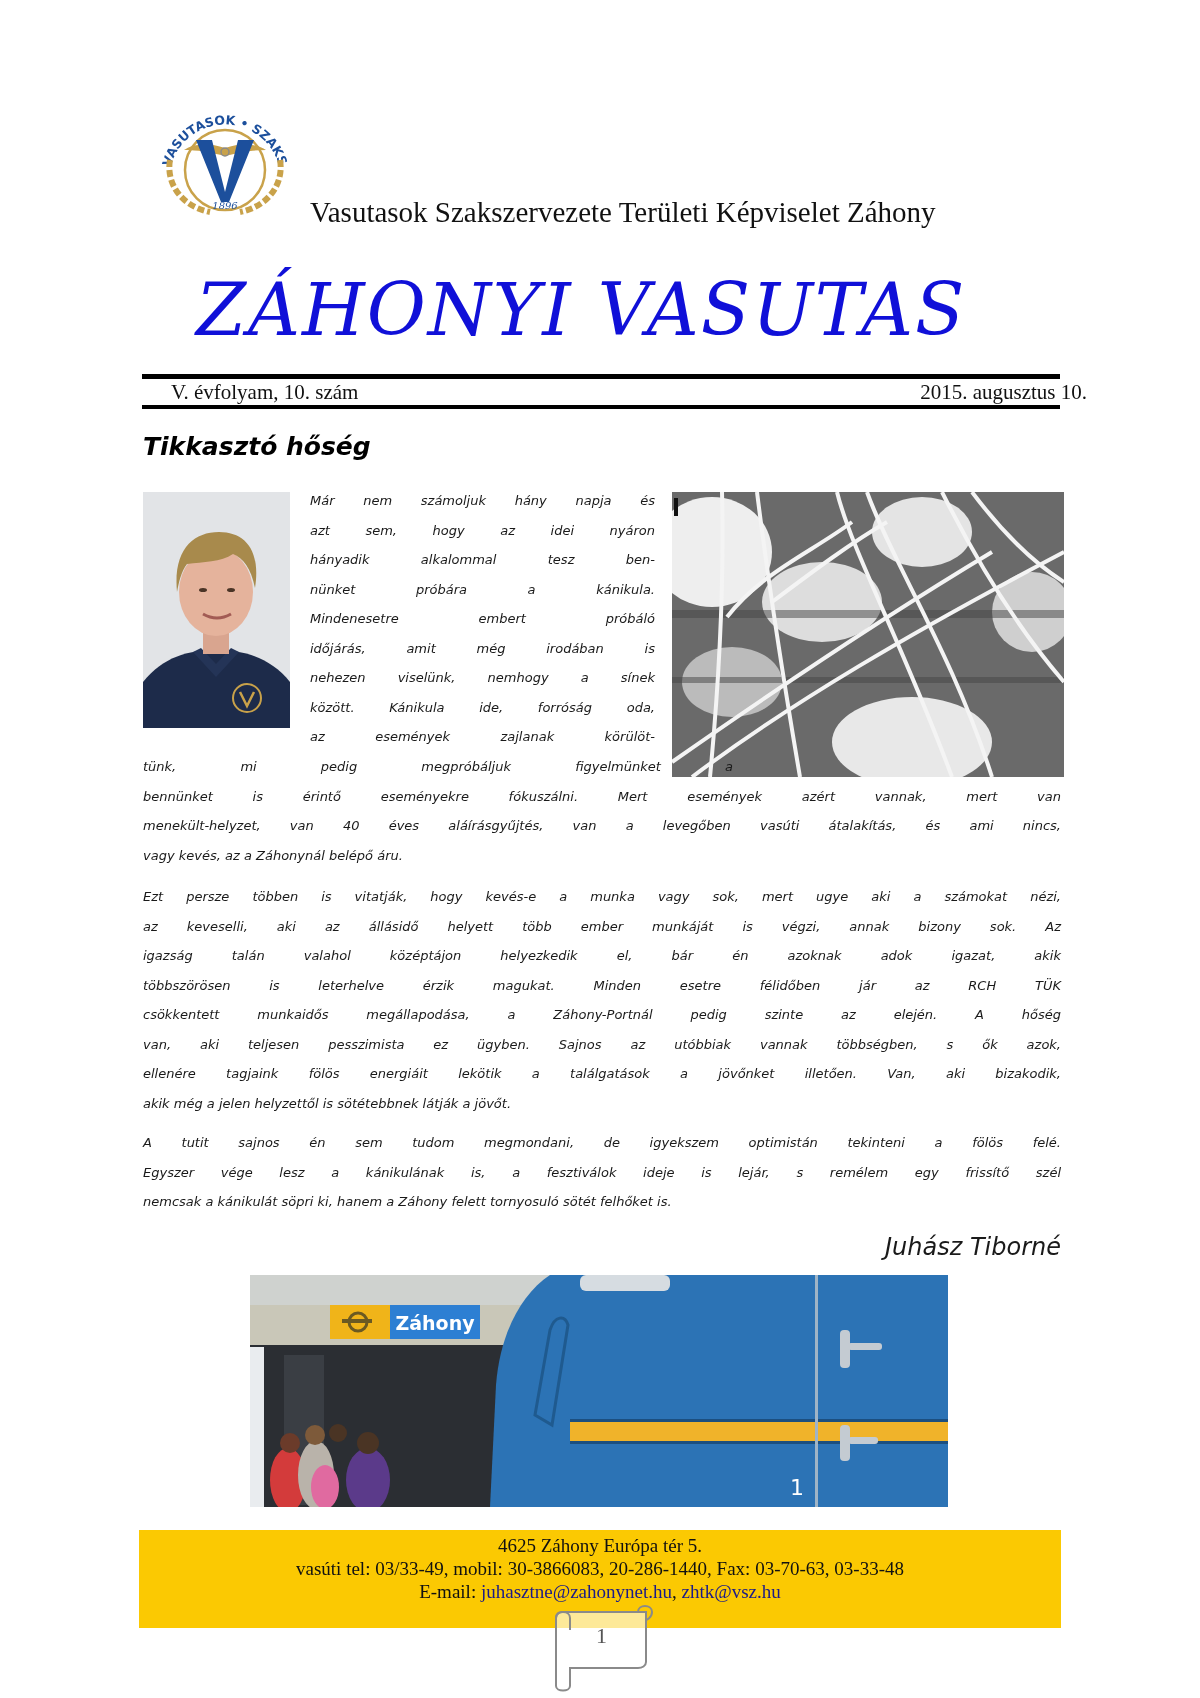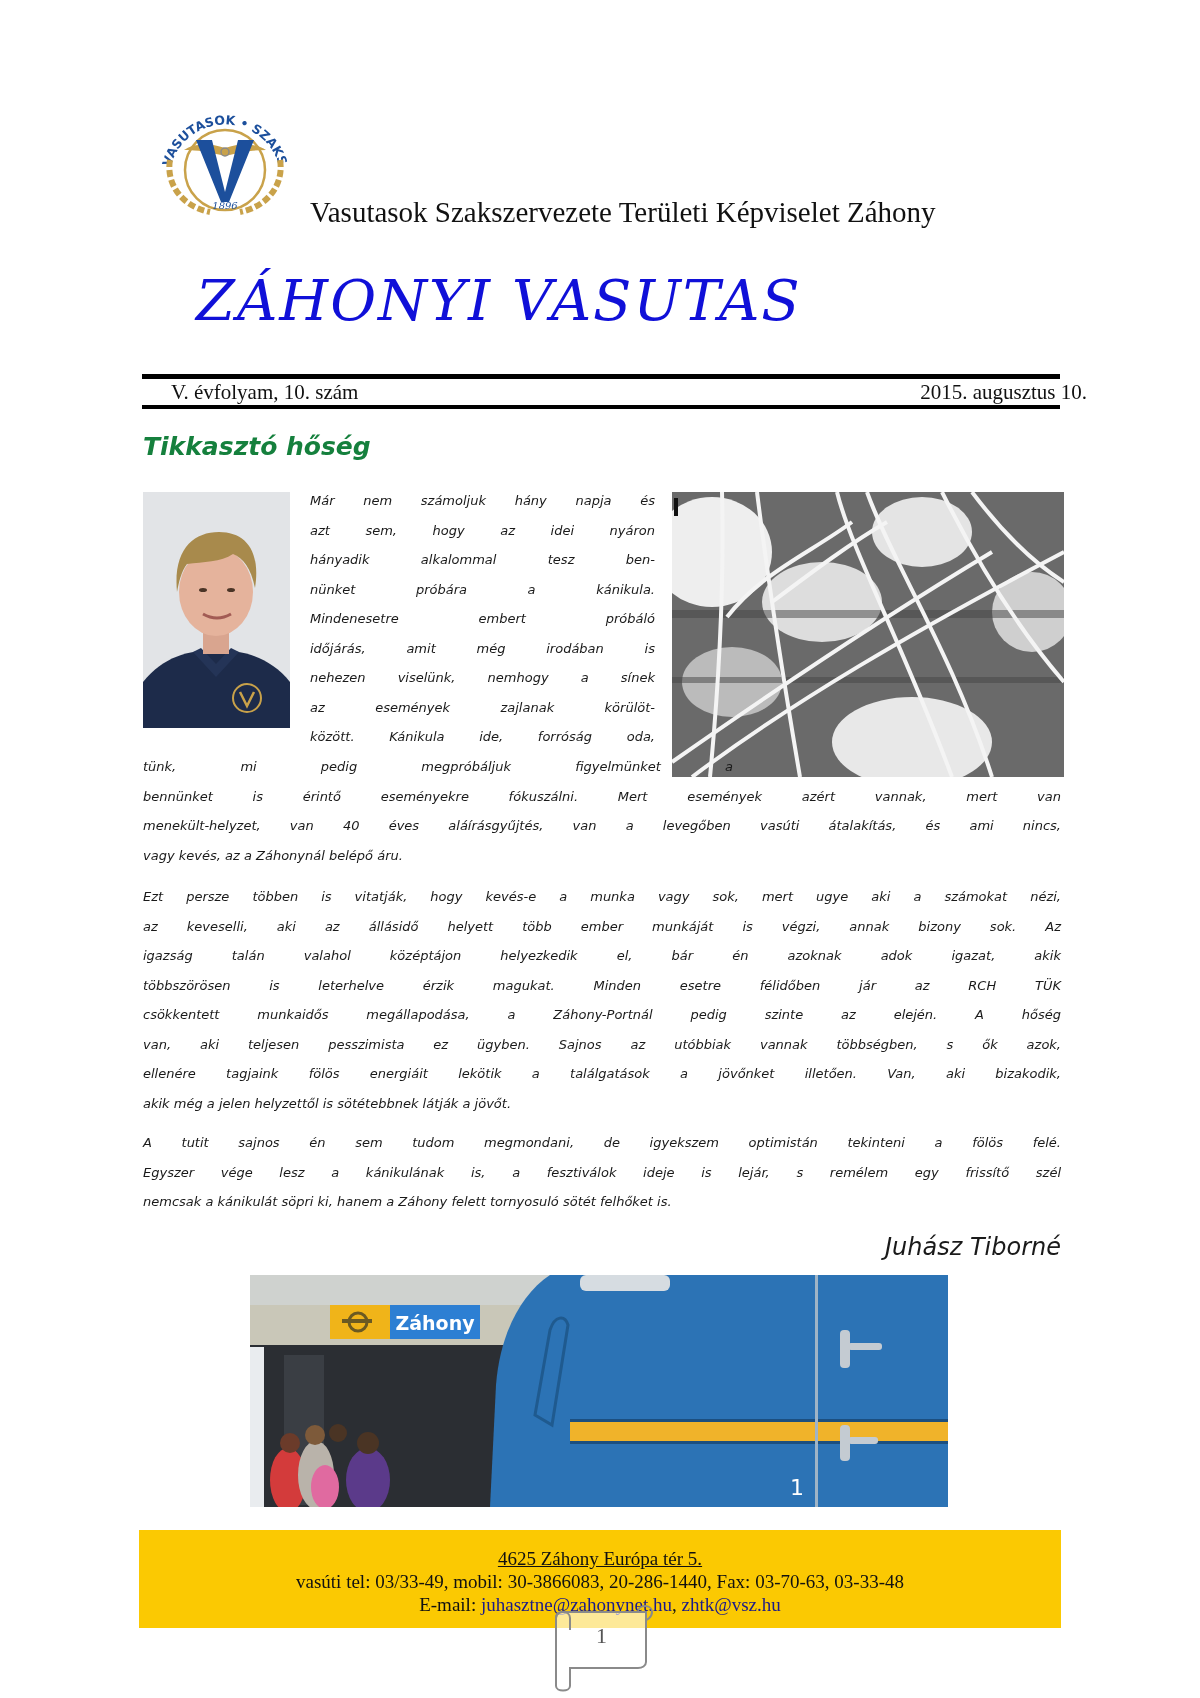--- a/index.html
+++ b/index.html
@@ -4,49 +4,49 @@
   <style>
     html, body { margin: 0; padding: 0; background: #ffffff; }
     body { width: 1200px; height: 1698px; position: relative; overflow: hidden; }
     .page { position: absolute; left: 0; top: 0; width: 1200px; height: 1698px; background: #fff; }
 
     
     .logo { position: absolute; left: 148px; top: 98px; width: 154px; height: 120px; }
 
     .org-line { position: absolute; left: 310px; top: 196px; font-family: "Liberation Serif", serif; font-size: 29px; color: #111; white-space: nowrap; }
 
-    .masthead { position: absolute; left: 196px; top: 268px; font-family: "DejaVu Serif", serif; font-style: italic; font-size: 56px; color: #1010d8; letter-spacing: 2px; white-space: nowrap; transform: scaleX(1.0); }
+    .masthead { position: absolute; left: 196px; top: 268px; font-family: "DejaVu Serif", serif; font-style: italic; font-size: 72px; color: #1010d8; letter-spacing: 2px; white-space: nowrap; transform: scaleX(1.0); }
 
     .rule-top { position: absolute; left: 142px; top: 374px; width: 918px; height: 5px; background: #000; }
     .issue-row { position: absolute; left: 142px; top: 380px; width: 918px; height: 24px; font-family: "Liberation Serif", serif; font-size: 21px; color: #111; margin-left: 27px; }
     .issue-left { position: absolute; left: 2px; top: 0; }
     .issue-right { position: absolute; right: 0; top: 0; }
     .rule-bottom { position: absolute; left: 142px; top: 405px; width: 918px; height: 4px; background: #000; }
 
-    .article-title { position: absolute; left: 143px; top: 432px; font-family: "DejaVu Sans", sans-serif; font-weight: bold; font-style: italic; font-size: 25px; color: #15803d; white-space: nowrap; }
+    .article-title { position: absolute; left: 143px; top: 432px; font-family: "DejaVu Sans", sans-serif; font-weight: bold; font-style: italic; font-size: 25px; color: #000000; white-space: nowrap; }
 
     .portrait { position: absolute; left: 143px; top: 492px; width: 147px; height: 236px; background: linear-gradient(#e4e6e9, #d8dade); overflow: hidden; }
     .tracks { position: absolute; left: 672px; top: 492px; width: 392px; height: 285px; background: #777; overflow: hidden; }
 
     .txt { font-family: "DejaVu Sans", sans-serif; font-style: italic; font-size: 13px; color: #1a1a1a; line-height: 29.5px; }
     .wrap-col { position: absolute; left: 310px; top: 486px; width: 345px; text-align: justify; text-align-last: justify; }
     .wrap-col .ln { display: block; white-space: nowrap; text-align: justify; text-align-last: justify; }
     .full { position: absolute; left: 143px; width: 918px; }
     .full .ln { display: block; text-align: justify; text-align-last: justify; white-space: nowrap; }
     .full .ln.last { text-align-last: left; }
     .p1cont { top: 752px; font-style: italic; }
     .p2 { top: 882px; }
     .p3 { top: 1128px; }
     .sig { position: absolute; right: 139px; top: 1233px; font-family: "DejaVu Sans", sans-serif; font-style: italic; font-size: 24px; color: #1a1a1a; }
 
     .photo { position: absolute; left: 250px; top: 1275px; width: 698px; height: 232px; overflow: hidden; background: #a21caf; }
 
     .footer { position: absolute; left: 139px; top: 1530px; width: 922px; height: 98px; background: #fbc902; font-family: "Liberation Serif", serif; font-size: 19px; color: #111; text-align: center; }
     .footer .fl { display: block; line-height: 23px; }
-    .footer .fl1 { margin-top: 17px; text-decoration: underline; }
+    .footer .fl1 { margin-top: 4px; }
     .footer a { color: #1a1a8a; }
 
     .pagenum { position: absolute; left: 548px; top: 1600px; width: 108px; height: 92px; }
     .pagenum-text { position: absolute; left: 596px; top: 1623px; font-family: "Liberation Serif", serif; font-size: 22px; color: #555; }
   </style>
 </head>
 <body>
 
 <div class="page">
 
@@ -135,22 +135,22 @@
   </div>
 
   <div class="txt wrap-col">
     <span class="ln">Már nem számoljuk hány napja és</span>
     <span class="ln">azt sem, hogy az idei nyáron</span>
     <span class="ln">hányadik alkalommal tesz ben-</span>
     <span class="ln">nünket próbára a kánikula.</span>
     <span class="ln">Mindenesetre embert próbáló</span>
     <span class="ln">időjárás, amit még irodában is</span>
     <span class="ln">nehezen viselünk, nemhogy a sínek</span>
+    <span class="ln">között. Kánikula ide, forróság oda,</span>
     <span class="ln">az események zajlanak körülöt-</span>
-    <span class="ln">között. Kánikula ide, forróság oda,</span>
   </div>
 
   <div class="txt full p1cont">
     <span class="ln" style="width:590px">tünk, mi pedig megpróbáljuk figyelmünket a</span>
     <span class="ln">bennünket is érintő eseményekre fókuszálni. Mert események azért vannak, mert van</span>
     <span class="ln">menekült-helyzet, van 40 éves aláírásgyűjtés, van a levegőben vasúti átalakítás, és ami nincs,</span>
     <span class="ln last">vagy kevés, az a Záhonynál belépő áru.</span>
   </div>
 
   <div class="txt full p2">

